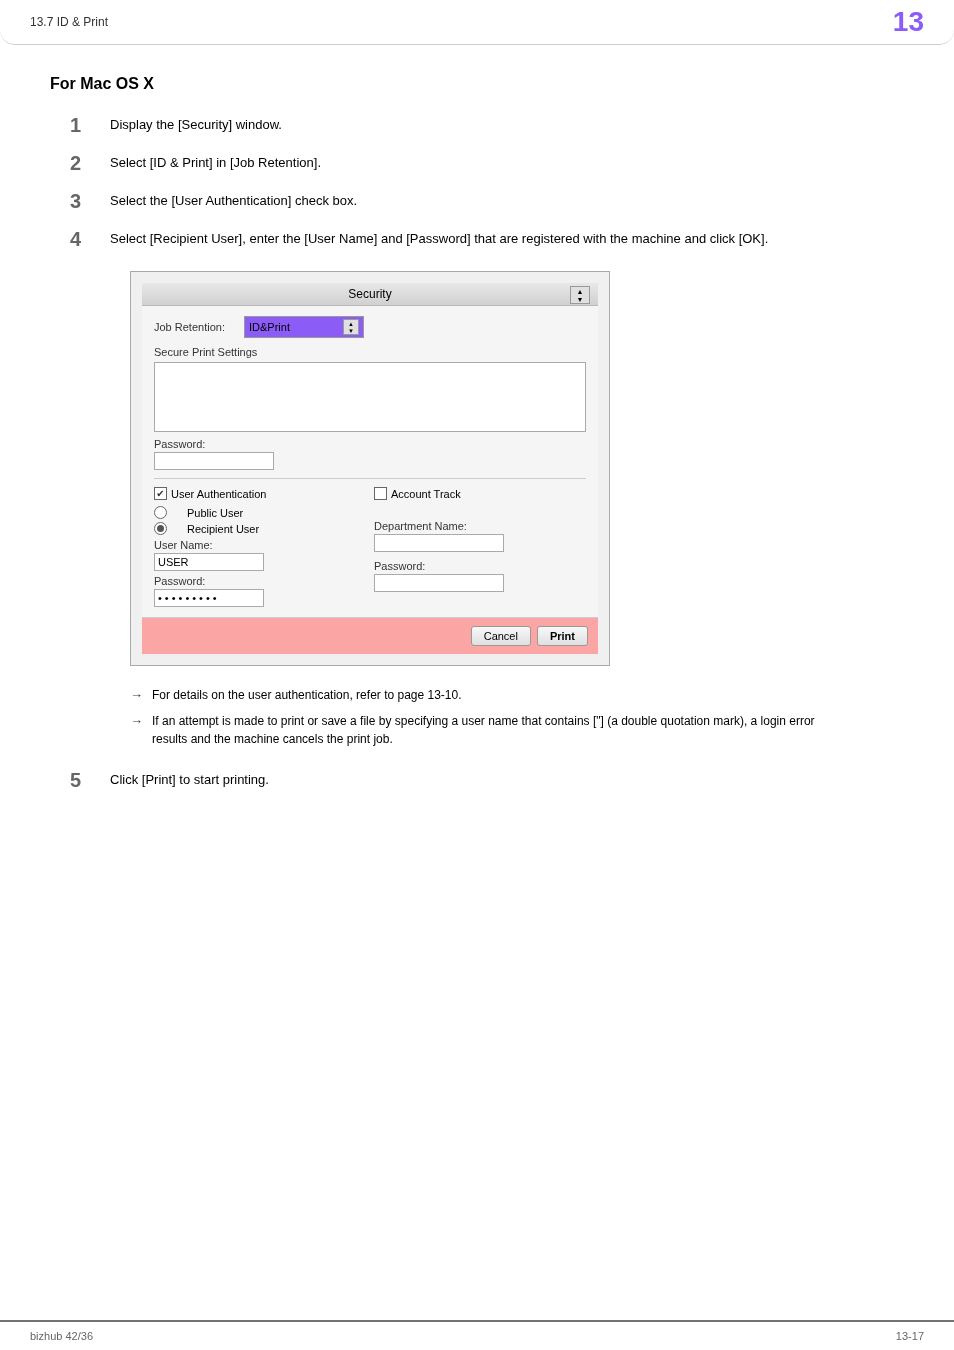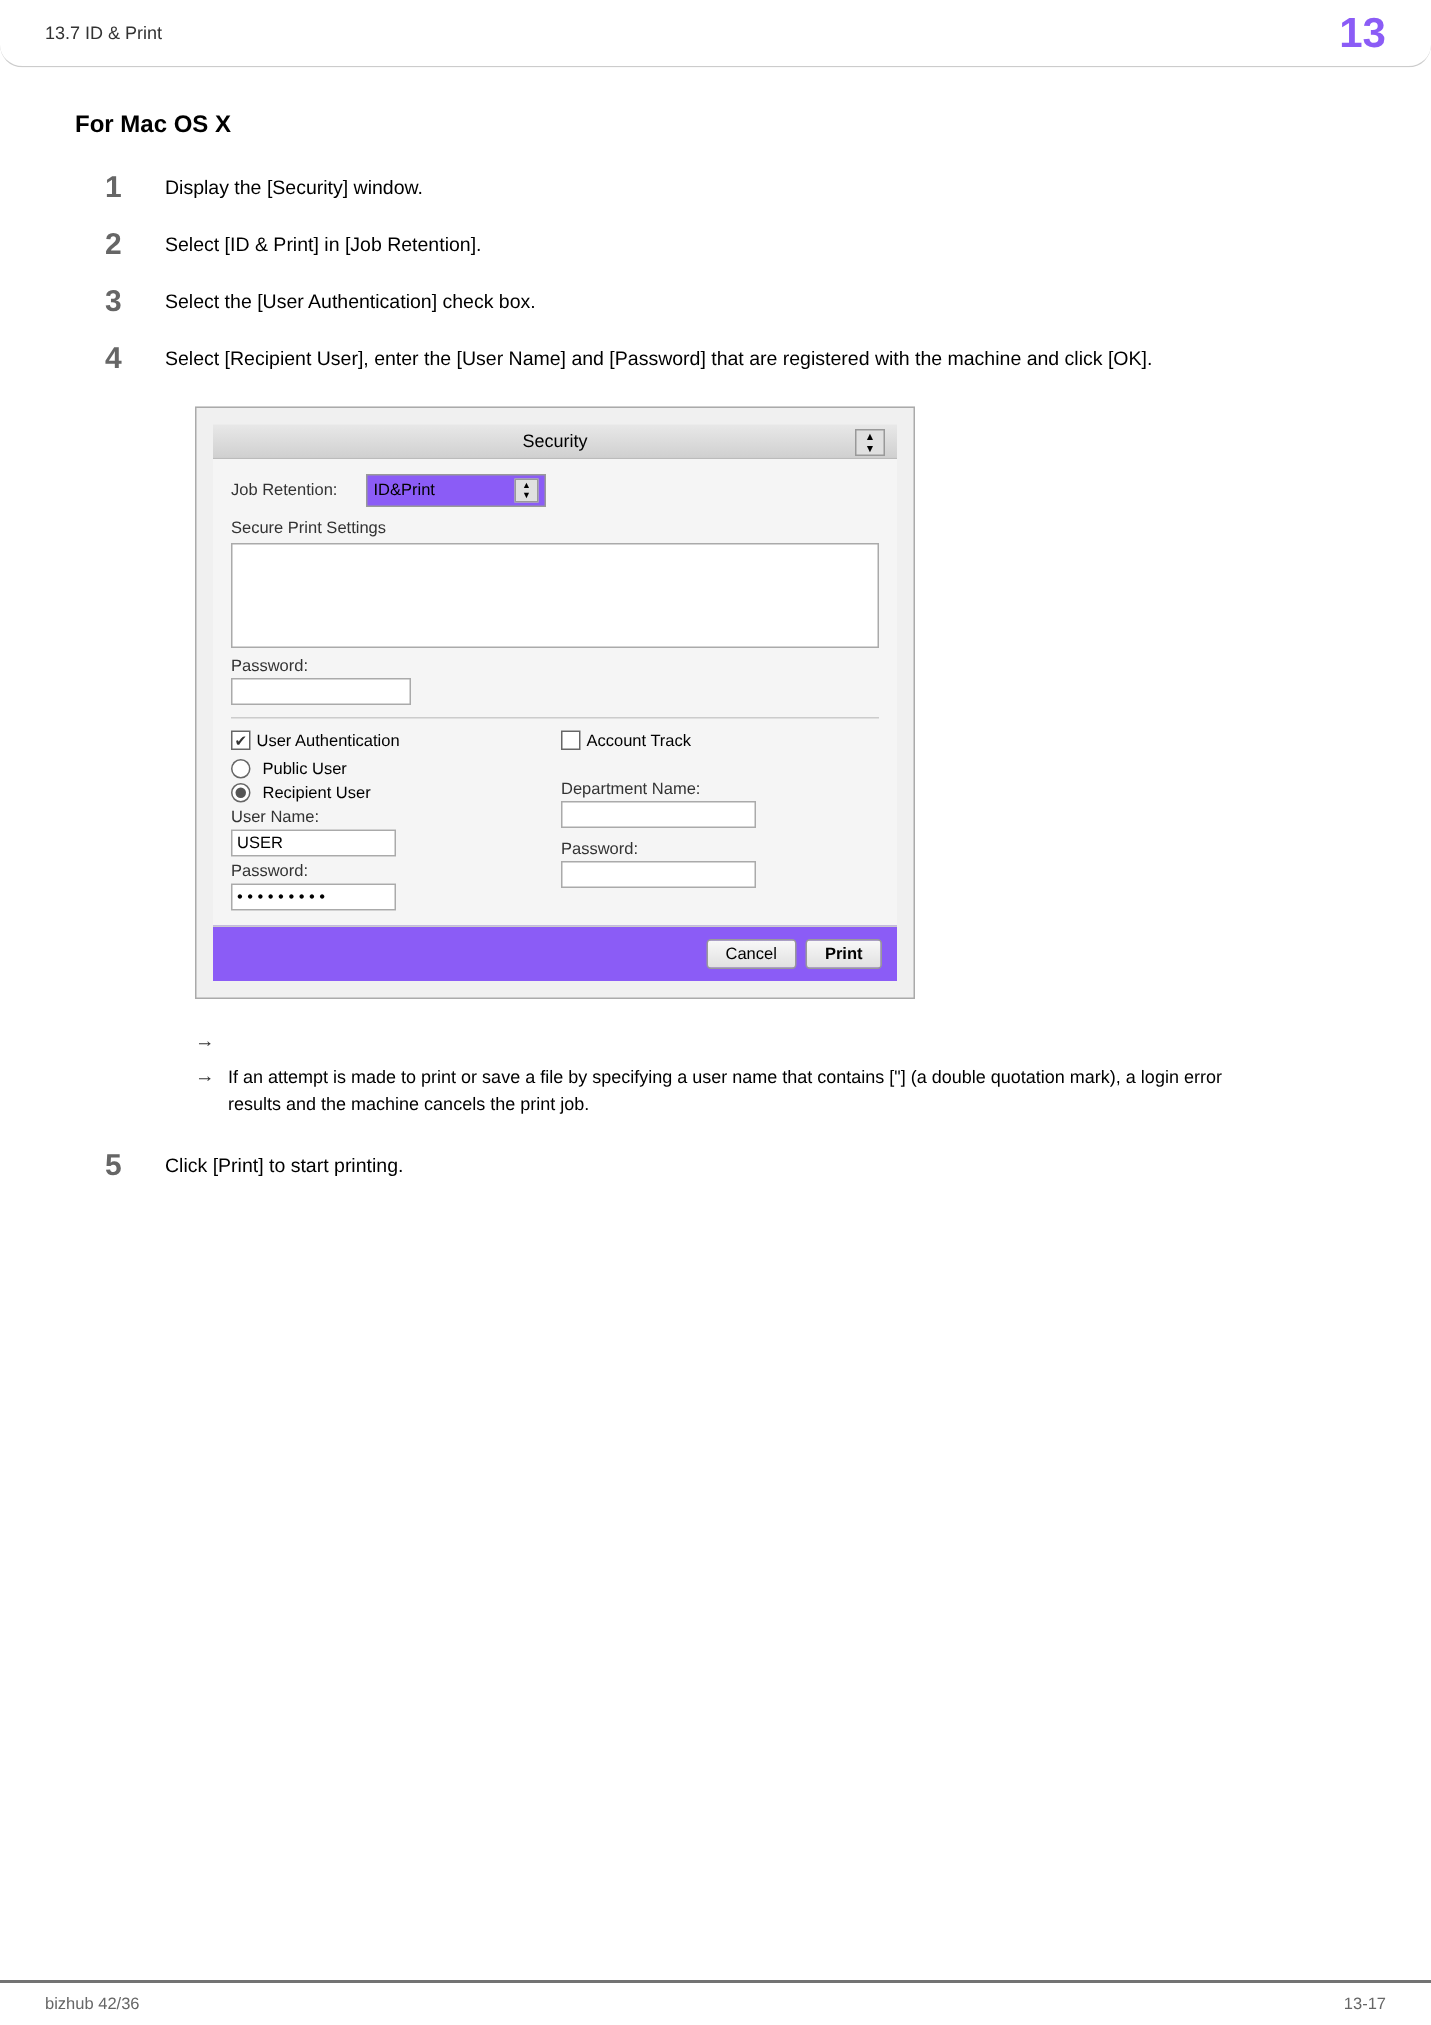--- a/index.html
+++ b/index.html
@@ -231,21 +231,21 @@
       background: #fff;
     }
     .checkbox-label {
       font-size: 11px;
     }
 
     .radio-row {
       display: flex;
       align-items: center;
       margin-bottom: 3px;
-      gap: 8px;
+      gap: 20px;
     }
     .radio-btn {
       width: 13px;
       height: 13px;
       border-radius: 50%;
       border: 1px solid #666;
       background: #fff;
       display: inline-flex;
       align-items: center;
       justify-content: center;
@@ -298,21 +298,21 @@
       padding: 1px 3px;
       margin-bottom: 4px;
     }
 
     .dialog-footer {
       display: flex;
       justify-content: flex-end;
       padding: 8px 10px;
       gap: 6px;
       border-top: 1px solid #ccc;
-      background: #8b5cf6;
+      background: #fca5a5;
     }
     .btn {
       font-size: 11px;
       padding: 3px 12px;
       border: 1px solid #999;
       background: linear-gradient(to bottom, #f8f8f8, #e0e0e0);
       cursor: pointer;
       border-radius: 3px;
     }
     .btn-primary {
@@ -488,20 +488,21 @@
             <button class="btn">Cancel</button>
             <button class="btn btn-primary">Print</button>
           </div>
 
         </div>
       </div>
 
       <div class="notes">
         <div class="note-item">
           <span class="arrow">→</span>
+          <span class="note-text">For details on the user authentication, refer to page 13-10.</span>
         </div>
         <div class="note-item">
           <span class="arrow">→</span>
           <span class="note-text">If an attempt is made to print or save a file by specifying a user name that contains ["] (a double quotation mark), a login error results and the machine cancels the print job.</span>
         </div>
       </div>
 
       <div class="step">
         <span class="step-num">5</span>
         <span class="step-text">Click [Print] to start printing.</span>

